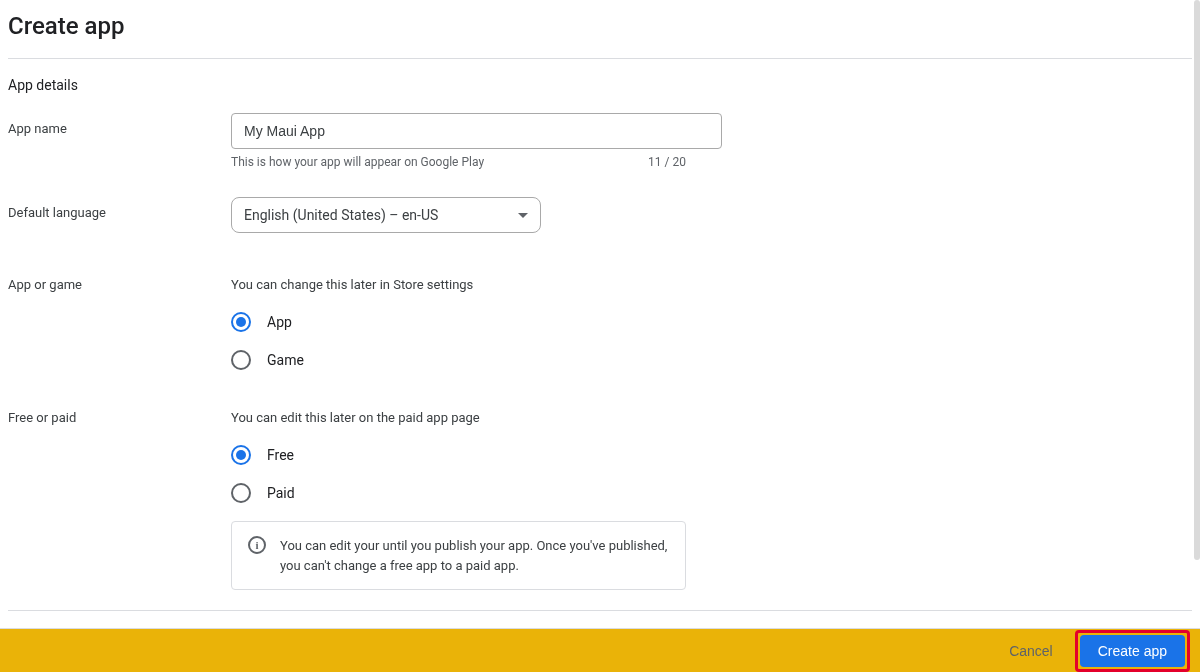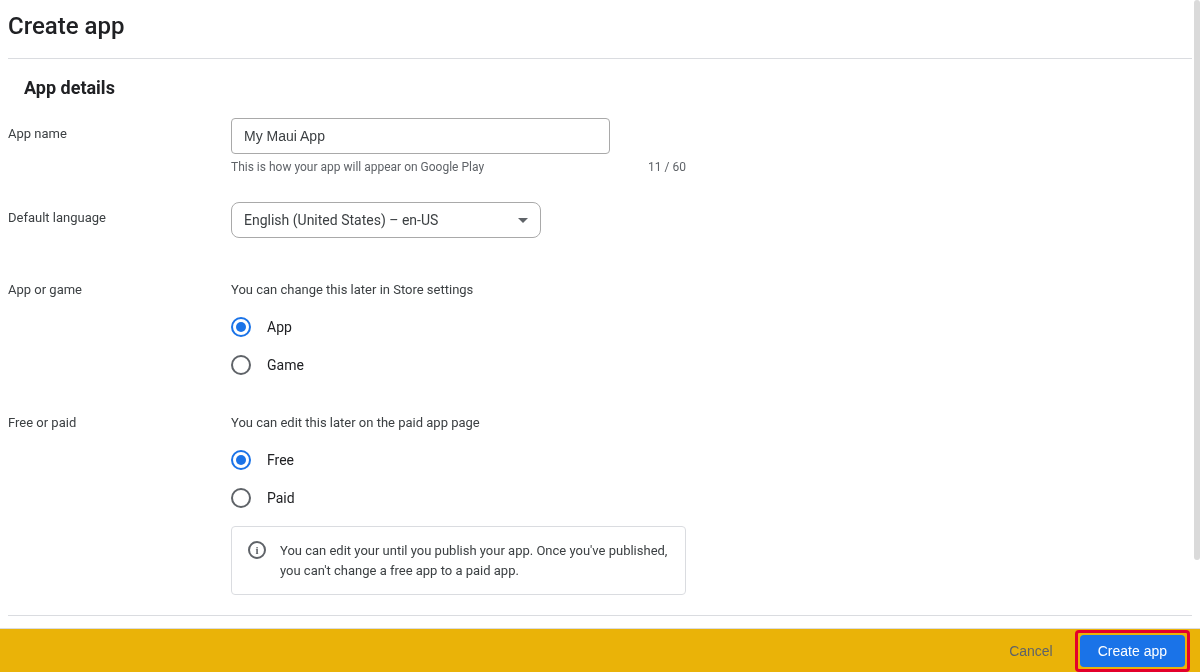--- a/index.html
+++ b/index.html
@@ -22,41 +22,41 @@
     font-size: 24px;
     font-weight: 500;
     margin: 12px 0 18px 0;
   }
   .divider {
     border: none;
     border-top: 1px solid #dadce0;
     margin: 0 0 16px 0;
   }
   h2.section-title {
-    font-size: 18px;
-    font-weight: 700;
-    margin: 18px 0 20px 16px;
+    font-size: 14px;
+    font-weight: 400;
+    margin: 18px 0 20px 0;
   }
   .form-row {
     display: flex;
     align-items: flex-start;
     margin-bottom: 28px;
   }
   .form-label-col {
     width: 223px;
     flex-shrink: 0;
     font-size: 13px;
     color: #3c4043;
     padding-top: 8px;
   }
   .form-label-col.tight { padding-top: 0; }
   .form-control-col { flex: 1; max-width: 960px; }
 
   .text-input {
-    width: 379px;
+    width: 491px;
     height: 36px;
     border: 1px solid #a9a9a9;
     border-radius: 4px;
     padding: 0 12px;
     font-size: 14px;
     color: #3c4043;
     outline: none;
   }
   .under-row {
     display: flex;
@@ -207,21 +207,21 @@
   <hr class="divider">
 
   <h2 class="section-title">App details</h2>
 
   <div class="form-row">
     <div class="form-label-col">App name</div>
     <div class="form-control-col">
       <input class="text-input" type="text" value="My Maui App" style="">
       <div class="under-row">
         <span>This is how your app will appear on Google Play</span>
-        <span>11 / 60</span>
+        <span>11 / 20</span>
       </div>
     </div>
   </div>
 
   <div class="form-row" style="margin-bottom:44px;">
     <div class="form-label-col">Default language</div>
     <div class="form-control-col">
       <div class="select-box">
         <span>English (United States) – en-US</span>
         <span class="caret-down"></span>

